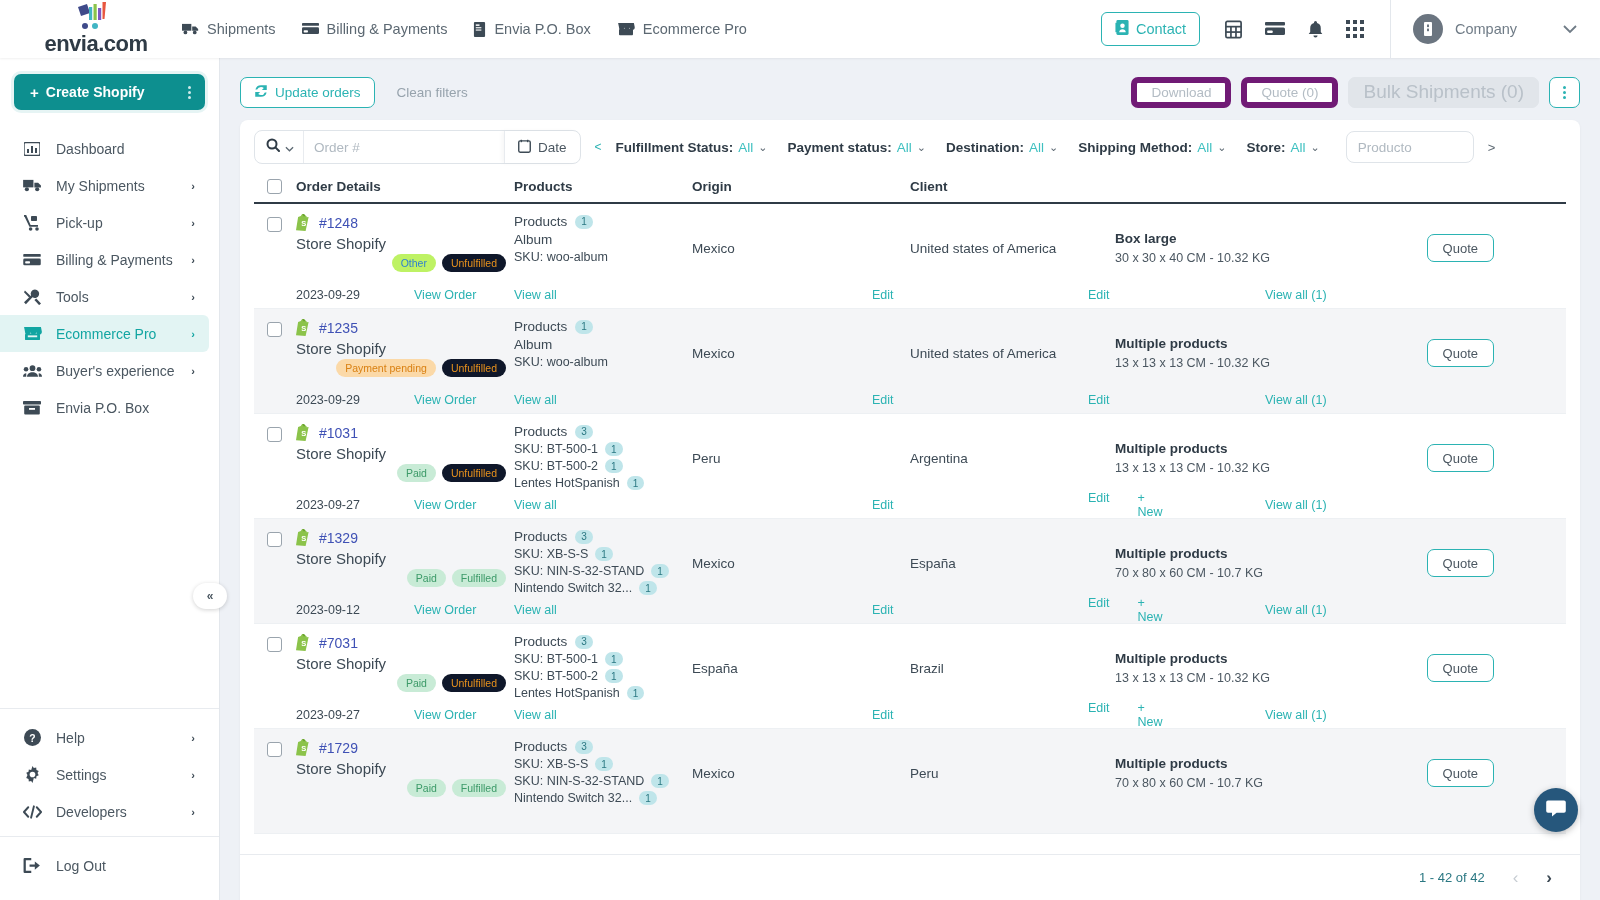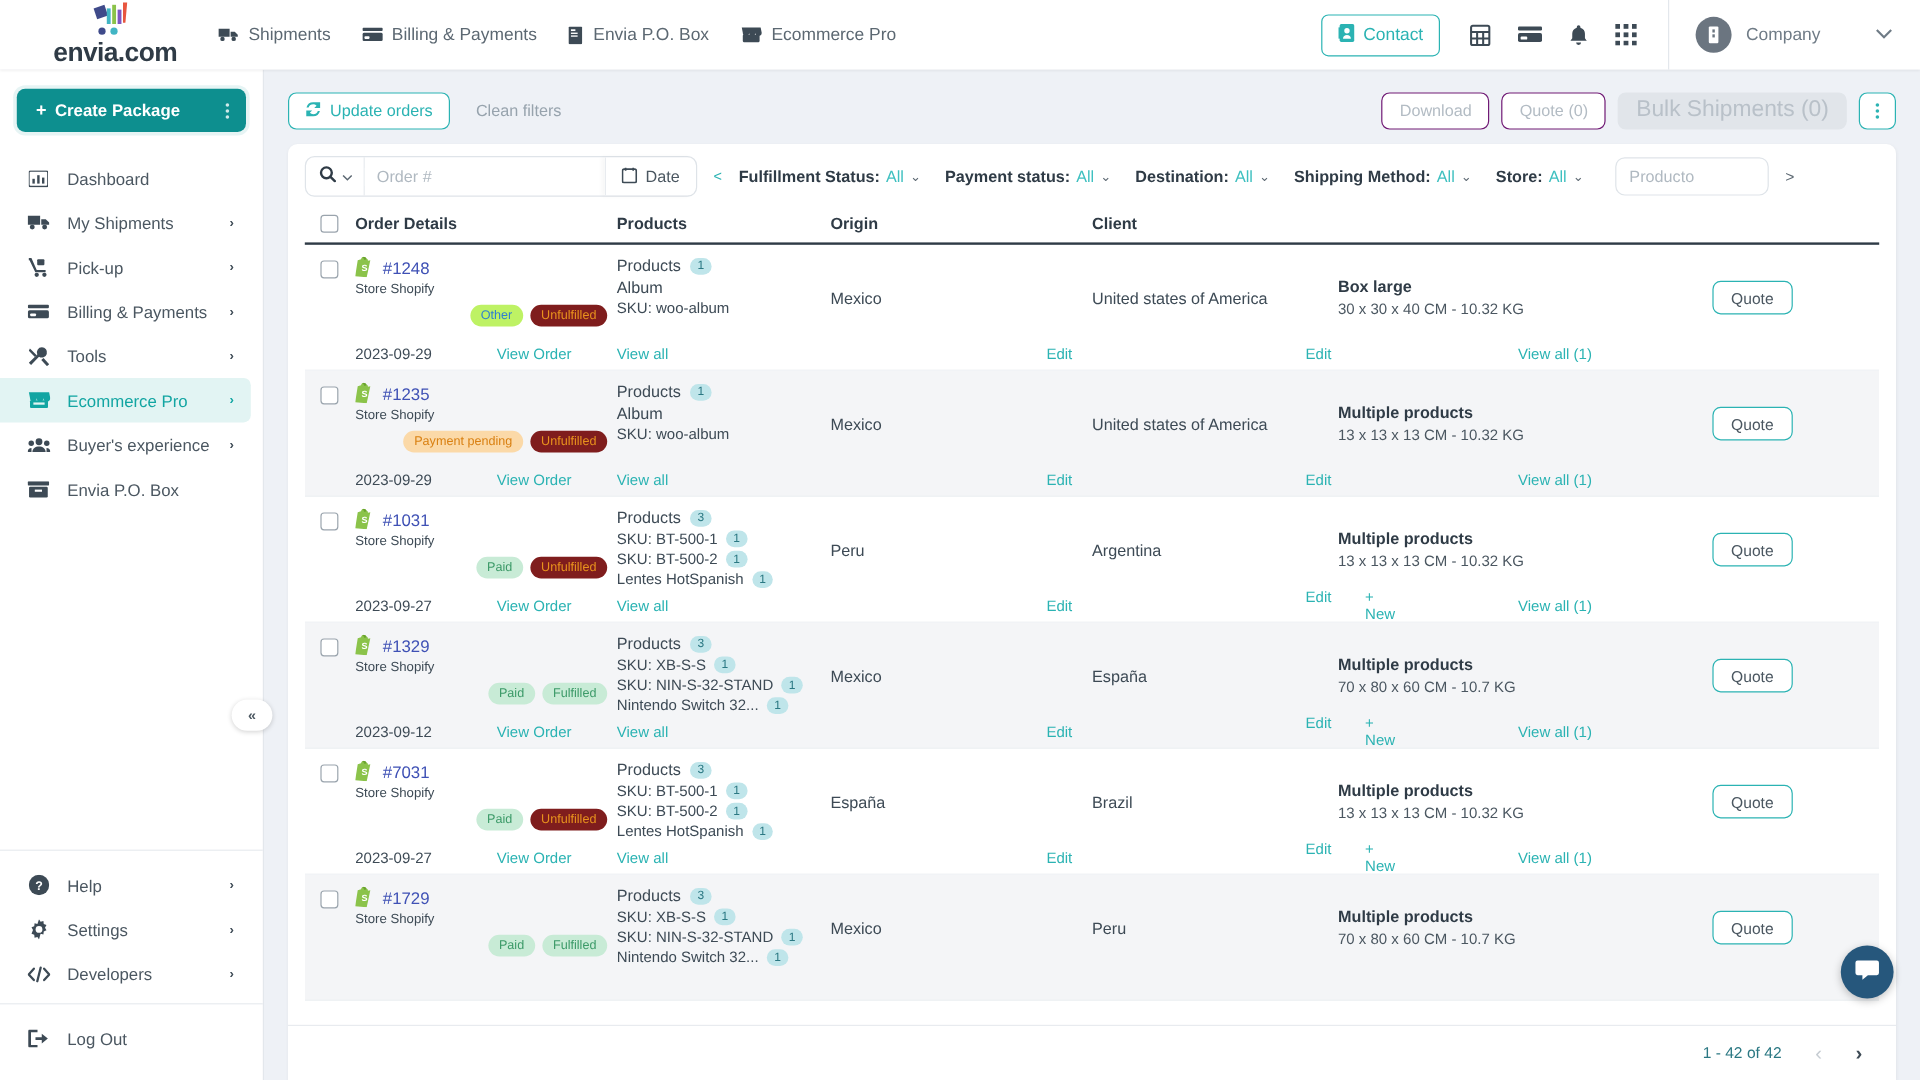--- a/index.html
+++ b/index.html
@@ -77,21 +77,21 @@
   
   .main { flex: 1; min-width: 0; padding: 18px 20px 0 20px; display: flex; flex-direction: column; }
   .action-row { display: flex; align-items: center; height: 32px; margin-bottom: 12px; }
   .btn-outline-teal {
     display:flex; align-items:center; gap:7px; border: 1.4px solid #2bb3b3; color: #2bb3b3; background:#fff;
     border-radius: 7px; height: 31px; padding: 0 13px; font-size: 13.5px; cursor: pointer;
   }
   .btn-link-muted { color: #97a3ad; font-size: 13.5px; margin-left: 22px; cursor: pointer; }
   .action-right { margin-left: auto; display: flex; align-items: center; gap: 10px; }
   .btn-ghost {
-    border: 1px solid #701a75; background: #fff; border-radius: 7px; height: 31px; padding: 0 14px;
+    border: 6px solid #701a75; background: #fff; border-radius: 7px; height: 31px; padding: 0 14px;
     font-size: 13.5px; color: #b3bcc4; display:flex; align-items:center; cursor: pointer;
   }
   .btn-ghost.wide { gap: 28px; }
   .btn-disabled {
     background: #e1e5ea; border: 1px solid #e1e5ea; border-radius: 7px; height: 31px; padding: 0 14px;
     font-size: 19px; color: #b9c1c9; display:flex; align-items:center; cursor: default;
   }
   .btn-kebab {
     border: 1.4px solid #2bb3b3; border-radius: 7px; width: 31px; height: 31px; display:flex;
     align-items:center; justify-content:center; background:#fff; cursor: pointer; flex-direction:column; gap:2px;
@@ -139,25 +139,25 @@
 
   .rows { flex: 1; overflow: hidden; }
   .row { position: relative; border-bottom: 1px solid #edf0f3; }
   .row.alt { background: #f4f5f7; }
   .row-main { display: flex; min-height: 78px; align-items: stretch; padding-top: 10px; }
   .cell { display: flex; }
   .order-cell { position: relative; }
   .order-top { display:flex; align-items:center; gap: 8px; }
   .shop-ic { width: 15px; height: 17px; display:flex; }
   .order-id { color: #3f51b5; font-size: 14px; cursor: pointer; }
-  .store-name { font-size: 11px; color: #3d4a55; margin-top: 4px; }
+  .store-name { font-size: 15px; color: #3d4a55; margin-top: 4px; }
   .badges { position:absolute; right: 8px; top: 40px; display:flex; gap: 6px; }
   .badge { font-size: 10.5px; padding: 3px 9px; border-radius: 10px; white-space: nowrap; }
   .b-other { background: #bef264; color: #2f7fd0; }
-  .b-unfulfilled { background: #7f1d1d; color: #e8921d; }
+  .b-unfulfilled { background: #0f172a; color: #e8921d; }
   .b-paymentpending { background: #fbd9a8; color: #d98012; }
   .b-paid { background: #c8ebd6; color: #3c9a68; }
   .b-fulfilled { background: #c8ebd6; color: #3c9a68; }
 
   .prod-title { font-size: 13.5px; color: #3d4a55; display:flex; align-items:center; gap: 8px; }
   .qty { background: #bfe5ea; color: #2b7883; font-size: 10px; border-radius: 9px; padding: 1.5px 6px; min-width: 16px; text-align:center; }
   .prod-line { font-size: 12.5px; color: #3d4a55; margin-top: 3px; display:flex; align-items:center; gap: 7px; }
   .prod-line b { font-weight: 400; }
   .prod-name { font-size: 13.5px; color: #3d4a55; margin-top: 3px; }
 
@@ -314,21 +314,21 @@
         </span>
       </div>
     </div>
   </div>
 
   <div class="body-wrap">
 
     <div class="sidebar">
       <div class="create-btn">
         <span class="plus">+</span>
-        <span class="lbl">Create Package</span>
+        <span class="lbl">Create Shopify</span>
         <span class="kebab">
             <i></i>
             <i></i>
             <i></i>
           </span>
       </div>
 
       <div class="nav-list">
         <div class="nav-item">
           <span class="nic">

